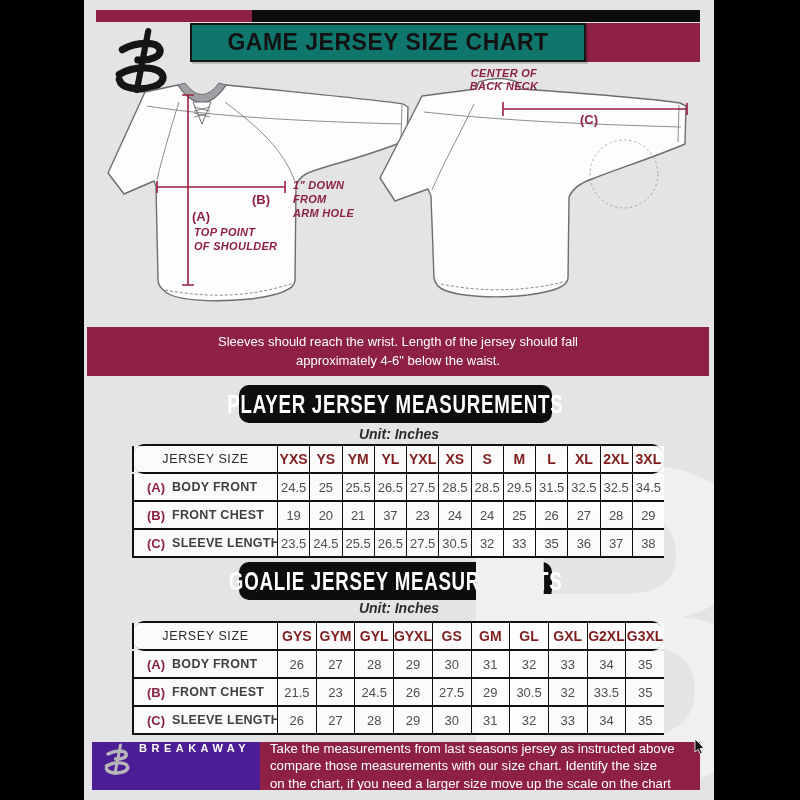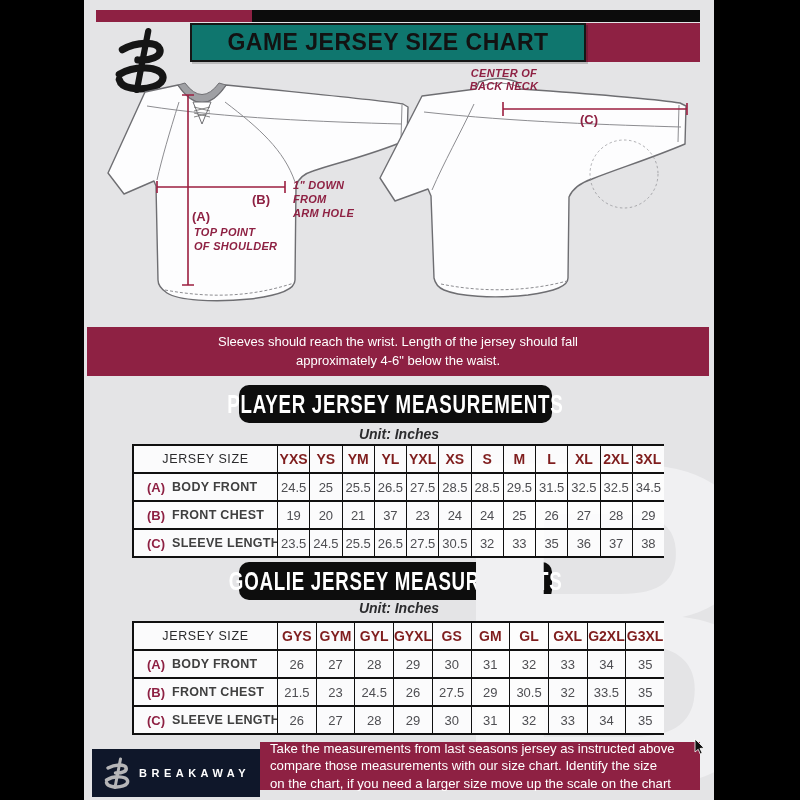--- a/index.html
+++ b/index.html
@@ -34,35 +34,35 @@
   .sec-box span{color:#fff;font-size:26px;font-weight:800;white-space:nowrap;display:inline-block;
                 transform:scaleX(.72);letter-spacing:1px;}
   .unit{position:absolute;left:0;width:630px;text-align:center;font-size:14px;font-weight:700;
         font-style:italic;color:#2c2c2e;}
 
   
   .mtable{position:absolute;left:48px;width:532px;background:transparent;z-index:2;}
   .trow{display:grid;border-bottom:2.5px solid #101010;}
   .player .trow{grid-template-columns:145px repeat(12,1fr);}
   .goalie .trow{grid-template-columns:145px repeat(10,1fr);}
-  .thead{border-top:2.5px solid #101010;}
+  .thead{border-top:2.5px solid #101010;border-radius:13px;}
   .cell{height:26px;border-left:1.5px solid #101010;background:rgba(255,255,255,.85);
         display:flex;align-items:center;justify-content:center;overflow:hidden;}
   .cell:first-child{border-left:2px solid #101010;}
   .trow .cell:last-child{border-right:0;}
   .corner{font-size:12.5px;font-weight:500;color:#2b2b2d;letter-spacing:.6px;}
   .size-h{font-size:14px;font-weight:700;color:#7f1d1d;}
   .rlabel{justify-content:flex-start;padding-left:13px;gap:7px;}
   .rkey{color:var(--maroon);font-weight:800;font-size:13px;}
   .rtext{color:#404040;font-weight:600;font-size:12.5px;letter-spacing:.3px;white-space:nowrap;}
   .num{font-size:13px;color:#4e4e52;}
 
   
-  .foot-black{position:absolute;left:8px;top:742px;width:168px;height:48px;background:#0f172a;
-              display:flex;align-items:center;justify-content:center;gap:7px;z-index:2;margin-top:7px;}
+  .foot-black{position:absolute;left:8px;top:742px;width:168px;height:48px;background:#4c1d95;
+              display:flex;justify-content:center;gap:7px;z-index:2;}
   .foot-brand{color:#fff;font-size:11px;font-weight:700;letter-spacing:4.5px;}
   .foot-maroon{position:absolute;left:176px;top:742px;width:440px;height:48px;background:var(--maroon);
                color:#fff;display:flex;flex-direction:column;justify-content:center;
                padding:3px 10px;font-size:13.2px;line-height:1.3;z-index:2;}
 
   .watermark{position:absolute;right:-70px;top:390px;font-size:470px;font-weight:800;
              color:#f0f0f2;z-index:1;line-height:1;user-select:none;}
   .cursor{position:absolute;left:610px;top:738px;z-index:5;}
 </style>
 </head>

